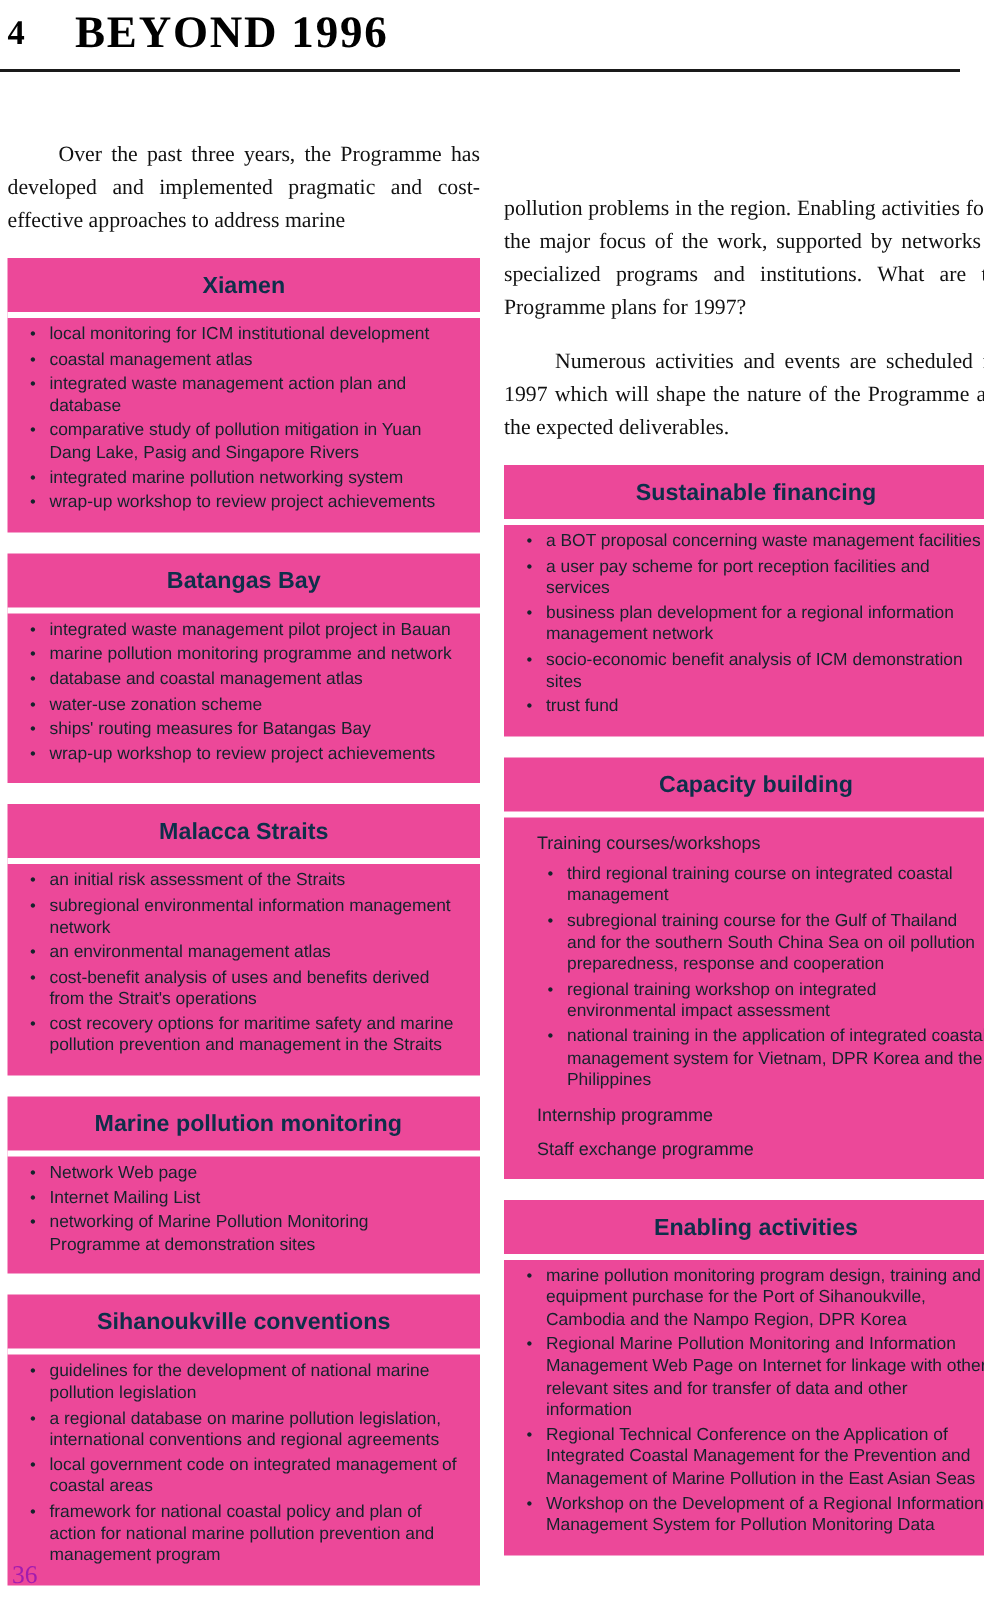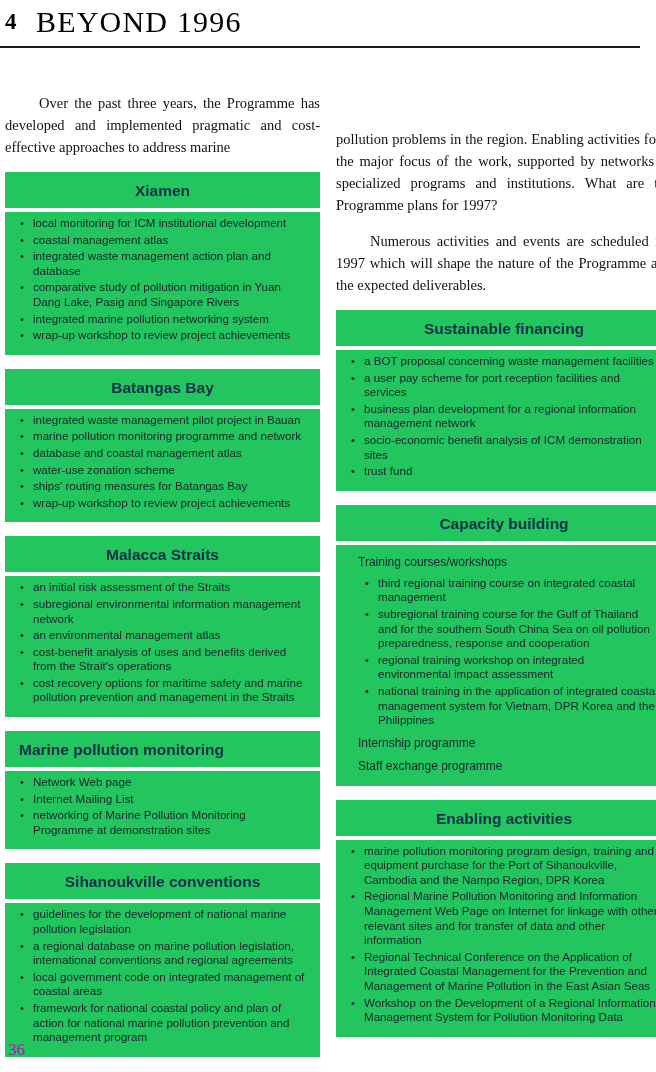--- a/index.html
+++ b/index.html
@@ -43,27 +43,28 @@
     left: 5px;
     top: 7px;
     font-family: "Liberation Serif", serif;
     font-weight: bold;
     font-size: 23px;
     line-height: 30px;
     color: #000;
   }
   .chapter-title {
     position: absolute;
-    left: 36px;
+    left: 50px;
     top: 2px;
     font-family: "Liberation Serif", serif;
     font-size: 30px;
     letter-spacing: 1.2px;
     line-height: 40px;
     color: #000;
+    font-weight: bold;
   }
 
   
   .col-left {
     position: absolute;
     left: 5px;
     top: 92px;
     width: 315px;
   }
   .col-right {
@@ -81,36 +82,36 @@
     text-align: justify;
     color: #111;
     margin: 0 0 14px 0;
   }
   .intro-para.indent {
     text-indent: 34px;
   }
 
   
   .box {
-    background: #22c55e;
+    background: #ec4899;
     margin-bottom: 14px;
     padding: 0 0 10px 0;
     box-sizing: border-box;
   }
   .box-title {
     display: block;
     text-align: center;
     font-size: 15.5px;
     font-weight: bold;
     color: #0e2f4a;
     padding: 9px 8px 8px 8px;
     line-height: 19px;
   }
   .box-title.left-align {
-    text-align: left;
+    text-align: center;
     padding-left: 14px;
   }
   .box-divider {
     height: 4px;
     background: #ffffff;
     margin: 0;
   }
   ul.items {
     list-style: none;
     margin: 0;

